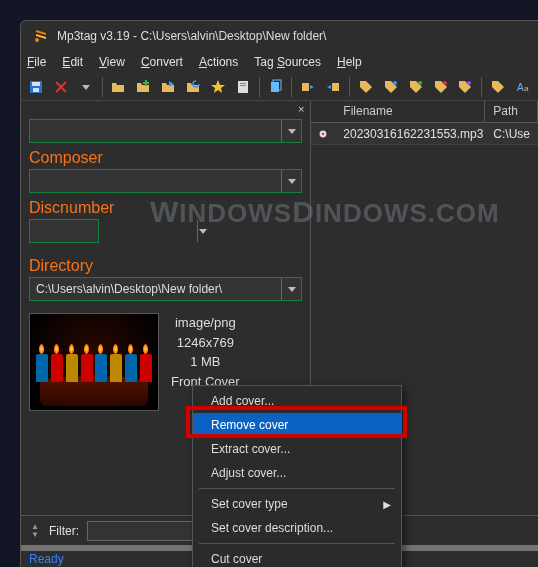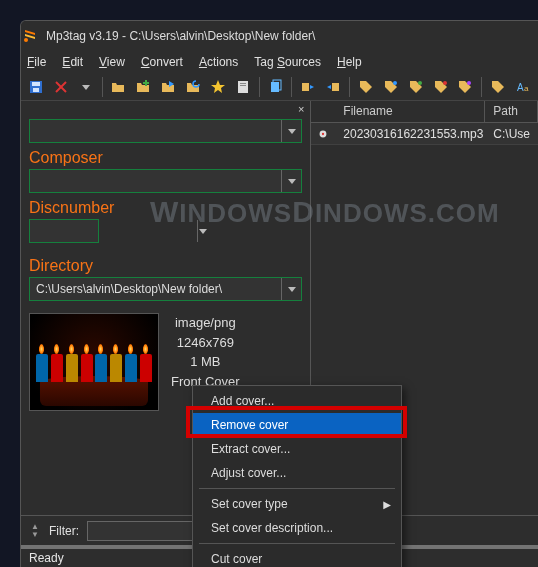--- a/index.html
+++ b/index.html
@@ -1,21 +1,21 @@
 <!DOCTYPE html>
 <html><head>
 <meta charset="utf-8">
 <style>
 * { margin: 0; padding: 0; box-sizing: border-box; font-family: "Segoe UI", Tahoma, sans-serif; user-select: none; }
 body { background: #121624; width: 538px; height: 567px; overflow: hidden; position: relative; }
 
 .window { position: absolute; left: 20px; top: 20px; right: 0; bottom: 0; background: #2d2d2d; border: 1px solid #555; border-right: none; border-bottom: none; border-radius: 6px 0 0 0; overflow: hidden; color: #e0e0e0; }
 
 
-.titlebar { height: 30px; display:flex; align-items:center; padding: 0 1px; background:#2d2d2d; gap:8px; }
+.titlebar { height: 30px; display:flex; align-items:center; padding: 0 12px; background:#2d2d2d; gap:8px; }
 .app-icon svg { width:16px; height:16px; display:block; }
 .titlebar .title { font-size:12px; color:#ddd; white-space: nowrap; }
 
 
 .menubar { height: 22px; display:flex; align-items:center; padding: 0 6px; gap: 16px; background:#2d2d2d; font-size:12px; }
 .menubar span { cursor: default; }
 .menubar span u { text-decoration: underline; }
 
 
 .toolbar { height: 28px; display:flex; align-items:center; padding: 0 4px; gap:3px; background:#2d2d2d; border-bottom:1px solid #444; }
@@ -53,21 +53,21 @@
 
 .contextmenu { position:absolute; left:192px; top:385px; width:210px; background:#2b2b2b; border:1px solid #555; box-shadow: 3px 3px 8px rgba(0,0,0,.5); z-index: 50; font-size:12px; padding:3px 0; }
 .contextmenu .item { height:24px; display:flex; align-items:center; padding:0 18px; color:#ddd; position:relative; }
 .contextmenu .item.hover { background:#0a63c2; color:#fff; }
 .contextmenu .msep { height:1px; background:#555; margin:3px 6px; }
 .contextmenu .arrow { position:absolute; right:10px; font-size:10px; }
 
 .red-highlight { position:absolute; left:186px; top:406px; width:221px; height:32px; border:4px solid #d40000; z-index:60; pointer-events:none; }
 
 
-.statusbar { position:absolute; left:0; right:0; bottom:0; height:22px; background:#2d2d2d; border-top:4px solid #737373; display:flex; align-items:center; padding:0 8px; font-size:12px; color:#e5e5e5; }
+.statusbar { position:absolute; left:0; right:0; bottom:0; height:22px; background:#2d2d2d; border-top:6px solid #737373; display:flex; align-items:center; padding:0 8px; font-size:12px; color:#3b82f6; }
 
 
 .filterbar { position:absolute; bottom:22px; left:0; right:0; height:30px; background:#2d2d2d; border-top:1px solid #555; display:flex; align-items:center; gap:8px; padding:0 8px; font-size:12px; }
 .filterbar .pin { width:12px; display:flex; flex-direction:column; align-items:center; font-size:8px; color:#999; line-height:1; }
 .filterbar input { flex:0 0 110px; height:20px; background:#333; border:1px solid #666; color:#ddd; padding:0 4px; font-size:12px; outline:none; }
 
 
 .cake-bg { position:absolute; inset:0; background: radial-gradient(ellipse at 50% 40%, #2a0800 0%, #000 80%); }
 .cake-plate { position:absolute; bottom:4px; left:10px; right:10px; height:30px; background: linear-gradient(#5a1200, #2a0700); border-radius: 50% 50% 6px 6px / 20% 20% 6px 6px; }
 .cake-letters { position:absolute; bottom:28px; left:6px; right:6px; height:28px; display:flex; justify-content:space-between; }

